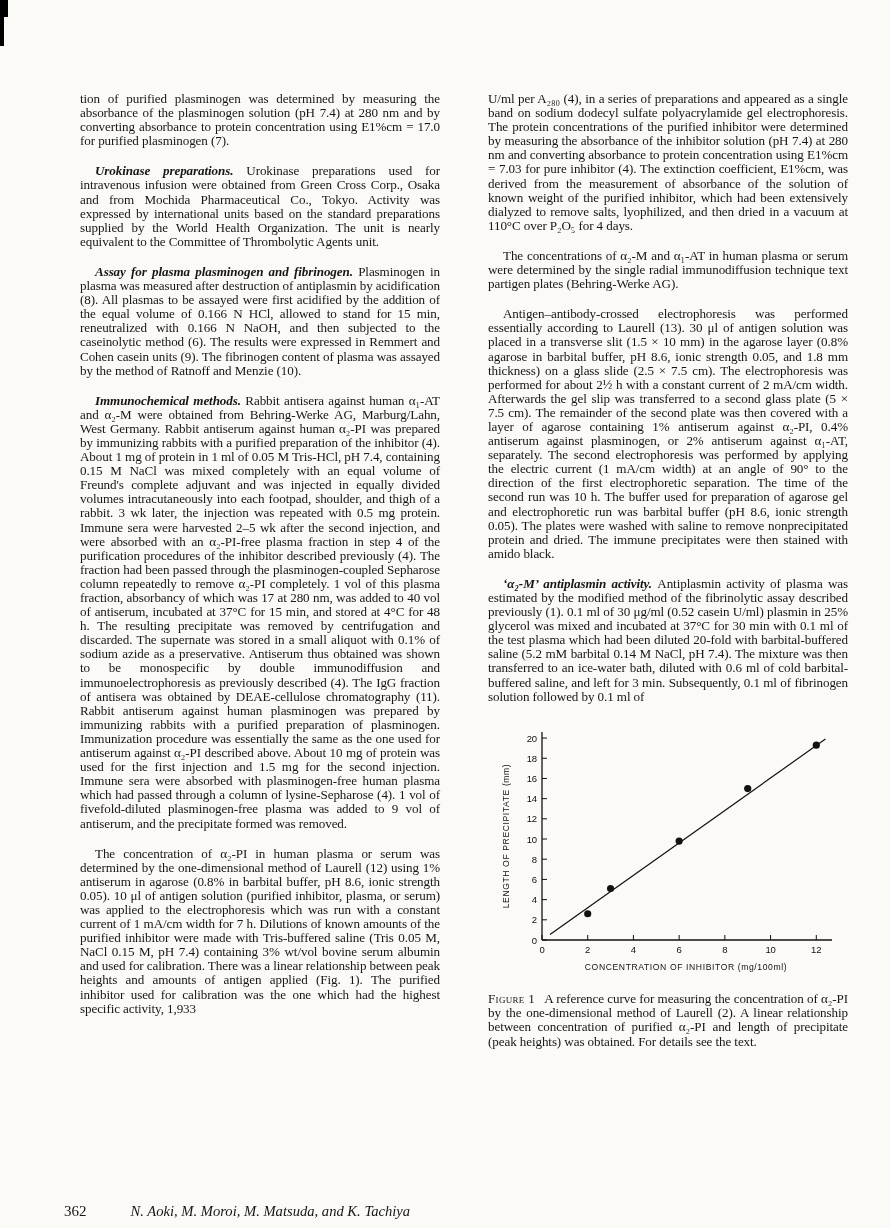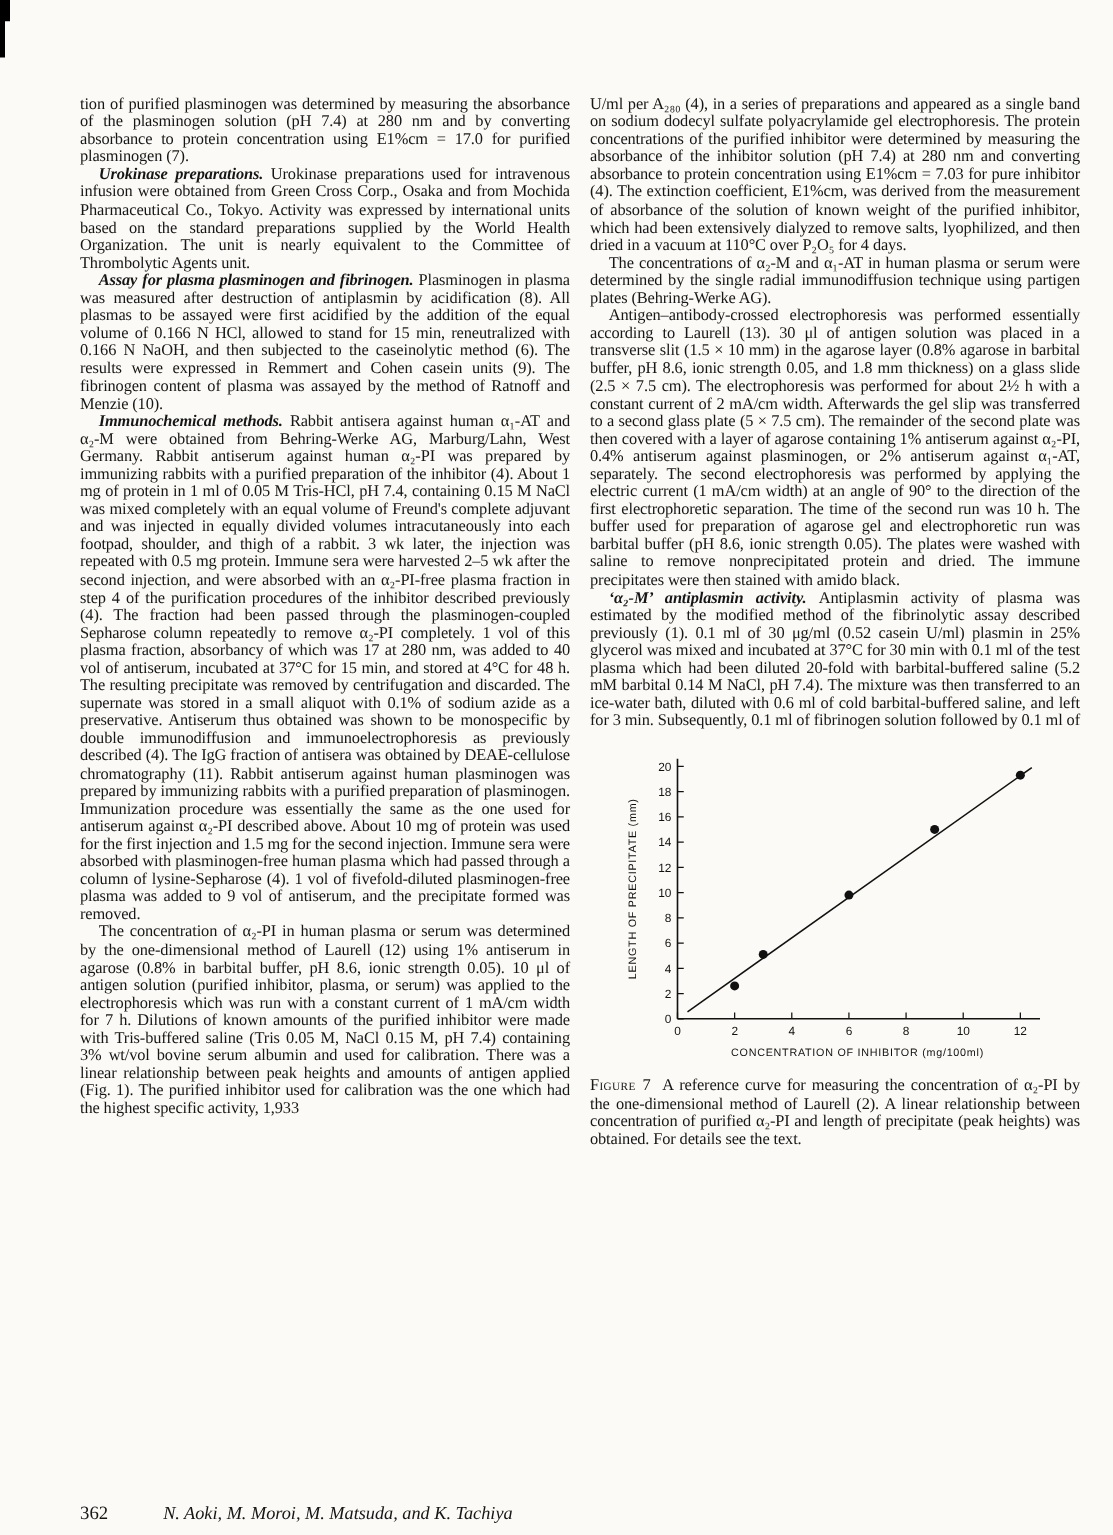--- a/index.html
+++ b/index.html
@@ -15,21 +15,21 @@
   .content { position: absolute; left: 64px; top: 76px; width: 800px; }
   .columns { display: flex; gap: 16px; }
   .col {
     width: 392px;
     font-size: 13.1px;
     line-height: 14.1px;
     text-align: justify;
     letter-spacing: -0.1px;
     hyphens: auto;
   }
-  .col p { margin: 0; }
+  .col p { margin: 16px; }
   .col p.indent { text-indent: 15px; }
   .lead { font-style: italic; font-weight: bold; }
   .figure-block { margin: 12px 0 10px 26px; }
   .caption {
     font-size: 13.1px;
     line-height: 14.3px;
     text-align: justify;
     margin: 0;
   }
   .smallcaps { font-variant: small-caps; margin-right: 9px; letter-spacing: 0.3px; }
@@ -57,21 +57,21 @@
     <div class="col">
       <p><span>tion of purified plasminogen was determined by measuring the absorbance of the plasminogen solution (pH 7.4) at 280 nm and by converting absorbance to protein concentration using E1%cm = 17.0 for purified plasminogen (7).</span></p>
       <p class="indent"><span class="lead">Urokinase preparations. </span><span>Urokinase preparations used for intravenous infusion were obtained from Green Cross Corp., Osaka and from Mochida Pharmaceutical Co., Tokyo. Activity was expressed by international units based on the standard preparations supplied by the World Health Organization. The unit is nearly equivalent to the Committee of Thrombolytic Agents unit.</span></p>
       <p class="indent"><span class="lead">Assay for plasma plasminogen and fibrinogen. </span><span>Plasminogen in plasma was measured after destruction of antiplasmin by acidification (8). All plasmas to be assayed were first acidified by the addition of the equal volume of 0.166 N HCl, allowed to stand for 15 min, reneutralized with 0.166 N NaOH, and then subjected to the caseinolytic method (6). The results were expressed in Remmert and Cohen casein units (9). The fibrinogen content of plasma was assayed by the method of Ratnoff and Menzie (10).</span></p>
       <p class="indent"><span class="lead">Immunochemical methods. </span><span>Rabbit antisera against human α₁-AT and α₂-M were obtained from Behring-Werke AG, Marburg/Lahn, West Germany. Rabbit antiserum against human α₂-PI was prepared by immunizing rabbits with a purified preparation of the inhibitor (4). About 1 mg of protein in 1 ml of 0.05 M Tris-HCl, pH 7.4, containing 0.15 M NaCl was mixed completely with an equal volume of Freund's complete adjuvant and was injected in equally divided volumes intracutaneously into each footpad, shoulder, and thigh of a rabbit. 3 wk later, the injection was repeated with 0.5 mg protein. Immune sera were harvested 2–5 wk after the second injection, and were absorbed with an α₂-PI-free plasma fraction in step 4 of the purification procedures of the inhibitor described previously (4). The fraction had been passed through the plasminogen-coupled Sepharose column repeatedly to remove α₂-PI completely. 1 vol of this plasma fraction, absorbancy of which was 17 at 280 nm, was added to 40 vol of antiserum, incubated at 37°C for 15 min, and stored at 4°C for 48 h. The resulting precipitate was removed by centrifugation and discarded. The supernate was stored in a small aliquot with 0.1% of sodium azide as a preservative. Antiserum thus obtained was shown to be monospecific by double immunodiffusion and immunoelectrophoresis as previously described (4). The IgG fraction of antisera was obtained by DEAE-cellulose chromatography (11). Rabbit antiserum against human plasminogen was prepared by immunizing rabbits with a purified preparation of plasminogen. Immunization procedure was essentially the same as the one used for antiserum against α₂-PI described above. About 10 mg of protein was used for the first injection and 1.5 mg for the second injection. Immune sera were absorbed with plasminogen-free human plasma which had passed through a column of lysine-Sepharose (4). 1 vol of fivefold-diluted plasminogen-free plasma was added to 9 vol of antiserum, and the precipitate formed was removed.</span></p>
       <p class="indent"><span>The concentration of α₂-PI in human plasma or serum was determined by the one-dimensional method of Laurell (12) using 1% antiserum in agarose (0.8% in barbital buffer, pH 8.6, ionic strength 0.05). 10 μl of antigen solution (purified inhibitor, plasma, or serum) was applied to the electrophoresis which was run with a constant current of 1 mA/cm width for 7 h. Dilutions of known amounts of the purified inhibitor were made with Tris-buffered saline (Tris 0.05 M, NaCl 0.15 M, pH 7.4) containing 3% wt/vol bovine serum albumin and used for calibration. There was a linear relationship between peak heights and amounts of antigen applied (Fig. 1). The purified inhibitor used for calibration was the one which had the highest specific activity, 1,933</span></p>
     </div>
 
     <div class="col">
       <p><span>U/ml per A₂₈₀ (4), in a series of preparations and appeared as a single band on sodium dodecyl sulfate polyacrylamide gel electrophoresis. The protein concentrations of the purified inhibitor were determined by measuring the absorbance of the inhibitor solution (pH 7.4) at 280 nm and converting absorbance to protein concentration using E1%cm = 7.03 for pure inhibitor (4). The extinction coefficient, E1%cm, was derived from the measurement of absorbance of the solution of known weight of the purified inhibitor, which had been extensively dialyzed to remove salts, lyophilized, and then dried in a vacuum at 110°C over P₂O₅ for 4 days.</span></p>
-      <p class="indent"><span>The concentrations of α₂-M and α₁-AT in human plasma or serum were determined by the single radial immunodiffusion technique using partigen plates (Behring-Werke AG).</span></p>
+      <p class="indent"><span>The concentrations of α₂-M and α₁-AT in human plasma or serum were determined by the single radial immunodiffusion technique text partigen plates (Behring-Werke AG).</span></p>
       <p class="indent"><span>Antigen–antibody-crossed electrophoresis was performed essentially according to Laurell (13). 30 μl of antigen solution was placed in a transverse slit (1.5 × 10 mm) in the agarose layer (0.8% agarose in barbital buffer, pH 8.6, ionic strength 0.05, and 1.8 mm thickness) on a glass slide (2.5 × 7.5 cm). The electrophoresis was performed for about 2½ h with a constant current of 2 mA/cm width. Afterwards the gel slip was transferred to a second glass plate (5 × 7.5 cm). The remainder of the second plate was then covered with a layer of agarose containing 1% antiserum against α₂-PI, 0.4% antiserum against plasminogen, or 2% antiserum against α₁-AT, separately. The second electrophoresis was performed by applying the electric current (1 mA/cm width) at an angle of 90° to the direction of the first electrophoretic separation. The time of the second run was 10 h. The buffer used for preparation of agarose gel and electrophoretic run was barbital buffer (pH 8.6, ionic strength 0.05). The plates were washed with saline to remove nonprecipitated protein and dried. The immune precipitates were then stained with amido black.</span></p>
       <p class="indent"><span class="lead">‘α₂-M’ antiplasmin activity. </span><span>Antiplasmin activity of plasma was estimated by the modified method of the fibrinolytic assay described previously (1). 0.1 ml of 30 μg/ml (0.52 casein U/ml) plasmin in 25% glycerol was mixed and incubated at 37°C for 30 min with 0.1 ml of the test plasma which had been diluted 20-fold with barbital-buffered saline (5.2 mM barbital 0.14 M NaCl, pH 7.4). The mixture was then transferred to an ice-water bath, diluted with 0.6 ml of cold barbital-buffered saline, and left for 3 min. Subsequently, 0.1 ml of fibrinogen solution followed by 0.1 ml of</span></p>
 
       <div class="figure-block">
         <svg id="chart-svg" width="344" height="256">
             <line x1="44" y1="12" x2="44" y2="220" stroke="#111" stroke-width="1.3"></line>
             <line x1="44" y1="220" x2="334" y2="220" stroke="#111" stroke-width="1.3"></line>
             <line x1="44" x2="49" y1="220" y2="220" stroke="#111" stroke-width="1"></line>
             <text x="39" y="223.5" text-anchor="end" class="tick">0</text>
             <line x1="44" x2="49" y1="199.80582524271844" y2="199.80582524271844" stroke="#111" stroke-width="1"></line>
@@ -112,21 +112,21 @@
             <circle cx="89.71428571428571" cy="193.74757281553397" r="3.6" fill="#111"></circle>
             <circle cx="112.57142857142857" cy="168.50485436893206" r="3.6" fill="#111"></circle>
             <circle cx="181.14285714285714" cy="121.04854368932038" r="3.6" fill="#111"></circle>
             <circle cx="249.71428571428572" cy="68.54368932038838" r="3.6" fill="#111"></circle>
             <circle cx="318.2857142857143" cy="25.12621359223303" r="3.6" fill="#111"></circle>
             <text x="188" y="250" text-anchor="middle" class="axis-label">CONCENTRATION OF INHIBITOR (mg/100ml)</text>
             <text x="11" y="116" text-anchor="middle" class="axis-label" transform="rotate(-90 11 116)">LENGTH OF PRECIPITATE (mm)</text>
           </svg>
       </div>
 
-      <p class="caption"><span class="smallcaps">Figure 7</span><span>A reference curve for measuring the concentration of α₂-PI by the one-dimensional method of Laurell (2). A linear relationship between concentration of purified α₂-PI and length of precipitate (peak heights) was obtained. For details see the text.</span></p>
+      <p class="caption"><span class="smallcaps">Figure 1</span><span>A reference curve for measuring the concentration of α₂-PI by the one-dimensional method of Laurell (2). A linear relationship between concentration of purified α₂-PI and length of precipitate (peak heights) was obtained. For details see the text.</span></p>
     </div>
 
   </div>
 </div>
 
 <div class="footer">
   <span class="page-number">362</span><span class="footer-authors">N. Aoki, M. Moroi, M. Matsuda, and K. Tachiya</span>
 </div>
 
 </body></html>

